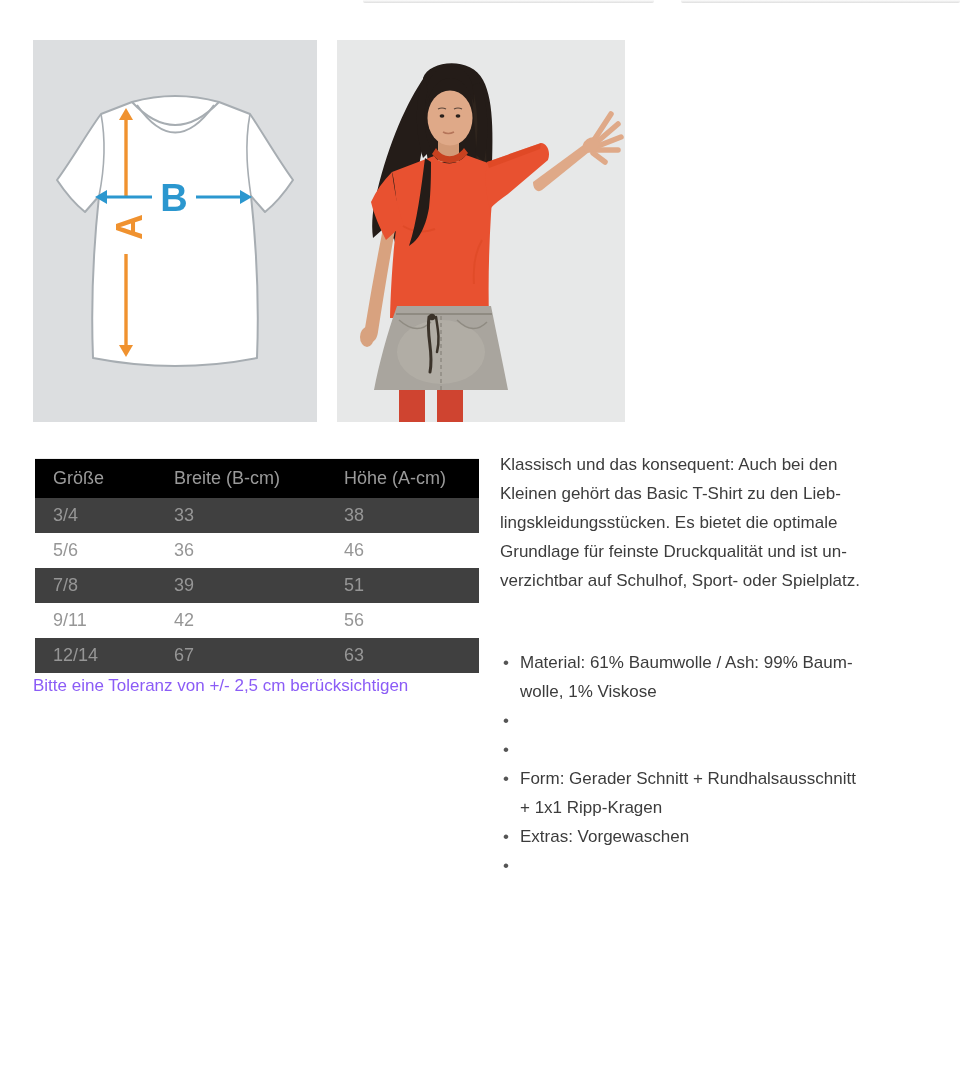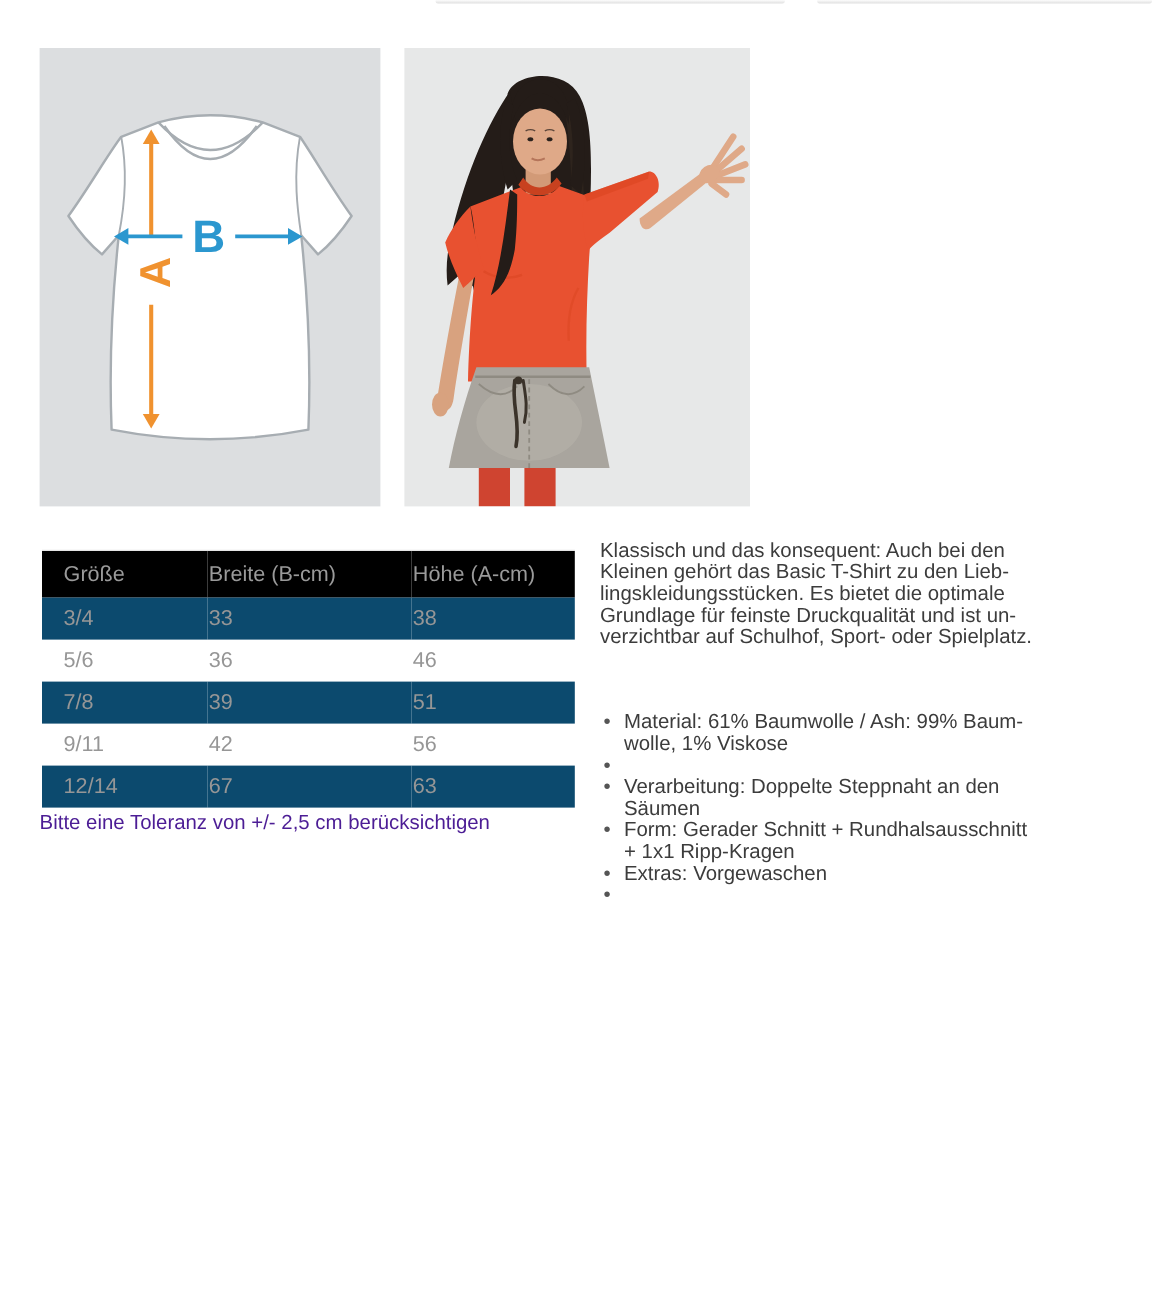--- a/index.html
+++ b/index.html
@@ -29,30 +29,30 @@
   }
   .size-table col.c1{width:138px;}
   .size-table col.c2{width:170px;}
   .size-table col.c3{width:136px;}
   .size-table th{
     height:37px;font-weight:400;text-align:left;color:#9a9a9a;
     background:#000000;border-top:1px solid #ededed;vertical-align:middle;
   }
   .size-table td{height:33px;vertical-align:middle;}
   .size-table th:first-child,.size-table td:first-child{padding-left:18px;}
-  .size-table tr.stripe td{background:#0c4a6e;}
+  .size-table tr.stripe td{background:#404040;}
 
   .tolerance{
     position:absolute;left:33px;top:676px;
-    font-size:17px;color:#4c1d95;white-space:pre;
+    font-size:17px;color:#8b5cf6;white-space:pre;
   }
 
   .description{
     position:absolute;left:500px;top:450px;width:458px;
-    color:#3c3c3c;font-size:17px;line-height:18px;
+    color:#3c3c3c;font-size:17px;line-height:29px;
   }
   .description .intro{white-space:pre;margin:0;}
   .bullet-list{list-style:none;margin:53px 0 0 0;padding:0;}
   .bullet-list li{display:flex;margin:0;}
   .bullet-list .marker{width:17px;flex:0 0 17px;color:#555;padding-left:3px;}
   .bullet-list .btxt{white-space:pre;}
 </style>
 </head>
 <body>
 
@@ -213,22 +213,20 @@
     <li>
       <span class="marker">•</span>
       <span class="btxt">Material: 61% Baumwolle / Ash: 99% Baum-
 wolle, 1% Viskose</span>
     </li>
     <li>
       <span class="marker">•</span>
     </li>
     <li>
       <span class="marker">•</span>
-      <span class="btxt">Verarbeitung: Doppelte Steppnaht an den
-Säumen</span>
     </li>
     <li>
       <span class="marker">•</span>
       <span class="btxt">Form: Gerader Schnitt + Rundhalsausschnitt
 + 1x1 Ripp-Kragen</span>
     </li>
     <li>
       <span class="marker">•</span>
       <span class="btxt">Extras: Vorgewaschen</span>
     </li>

